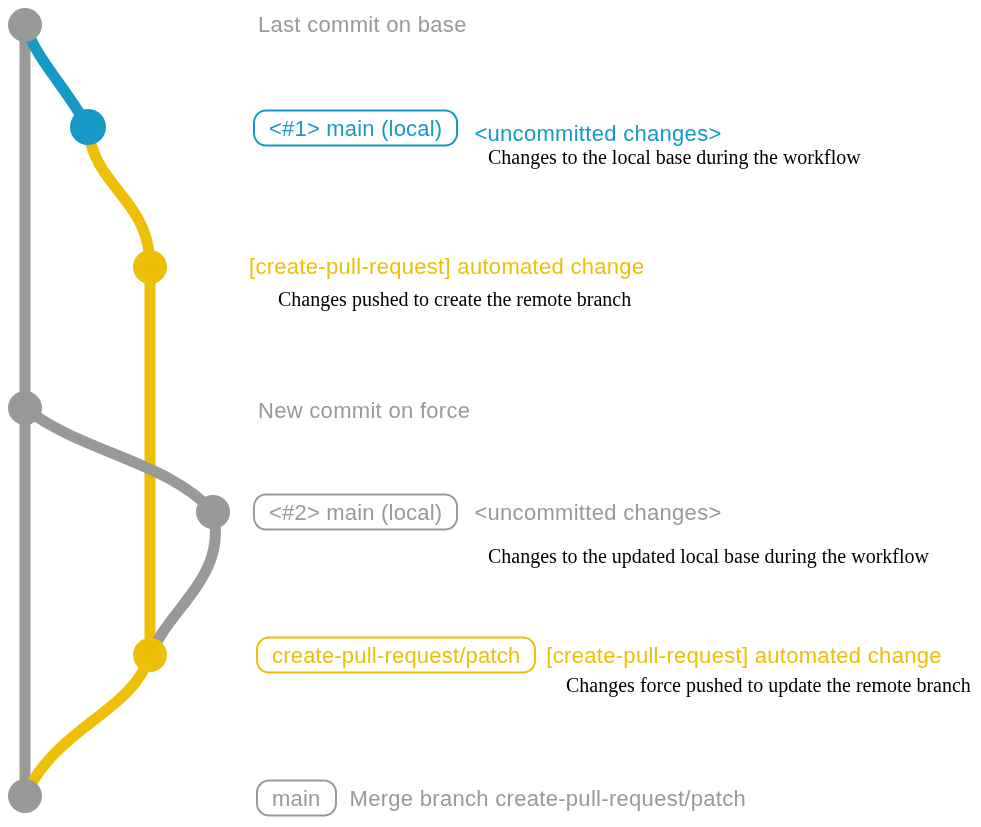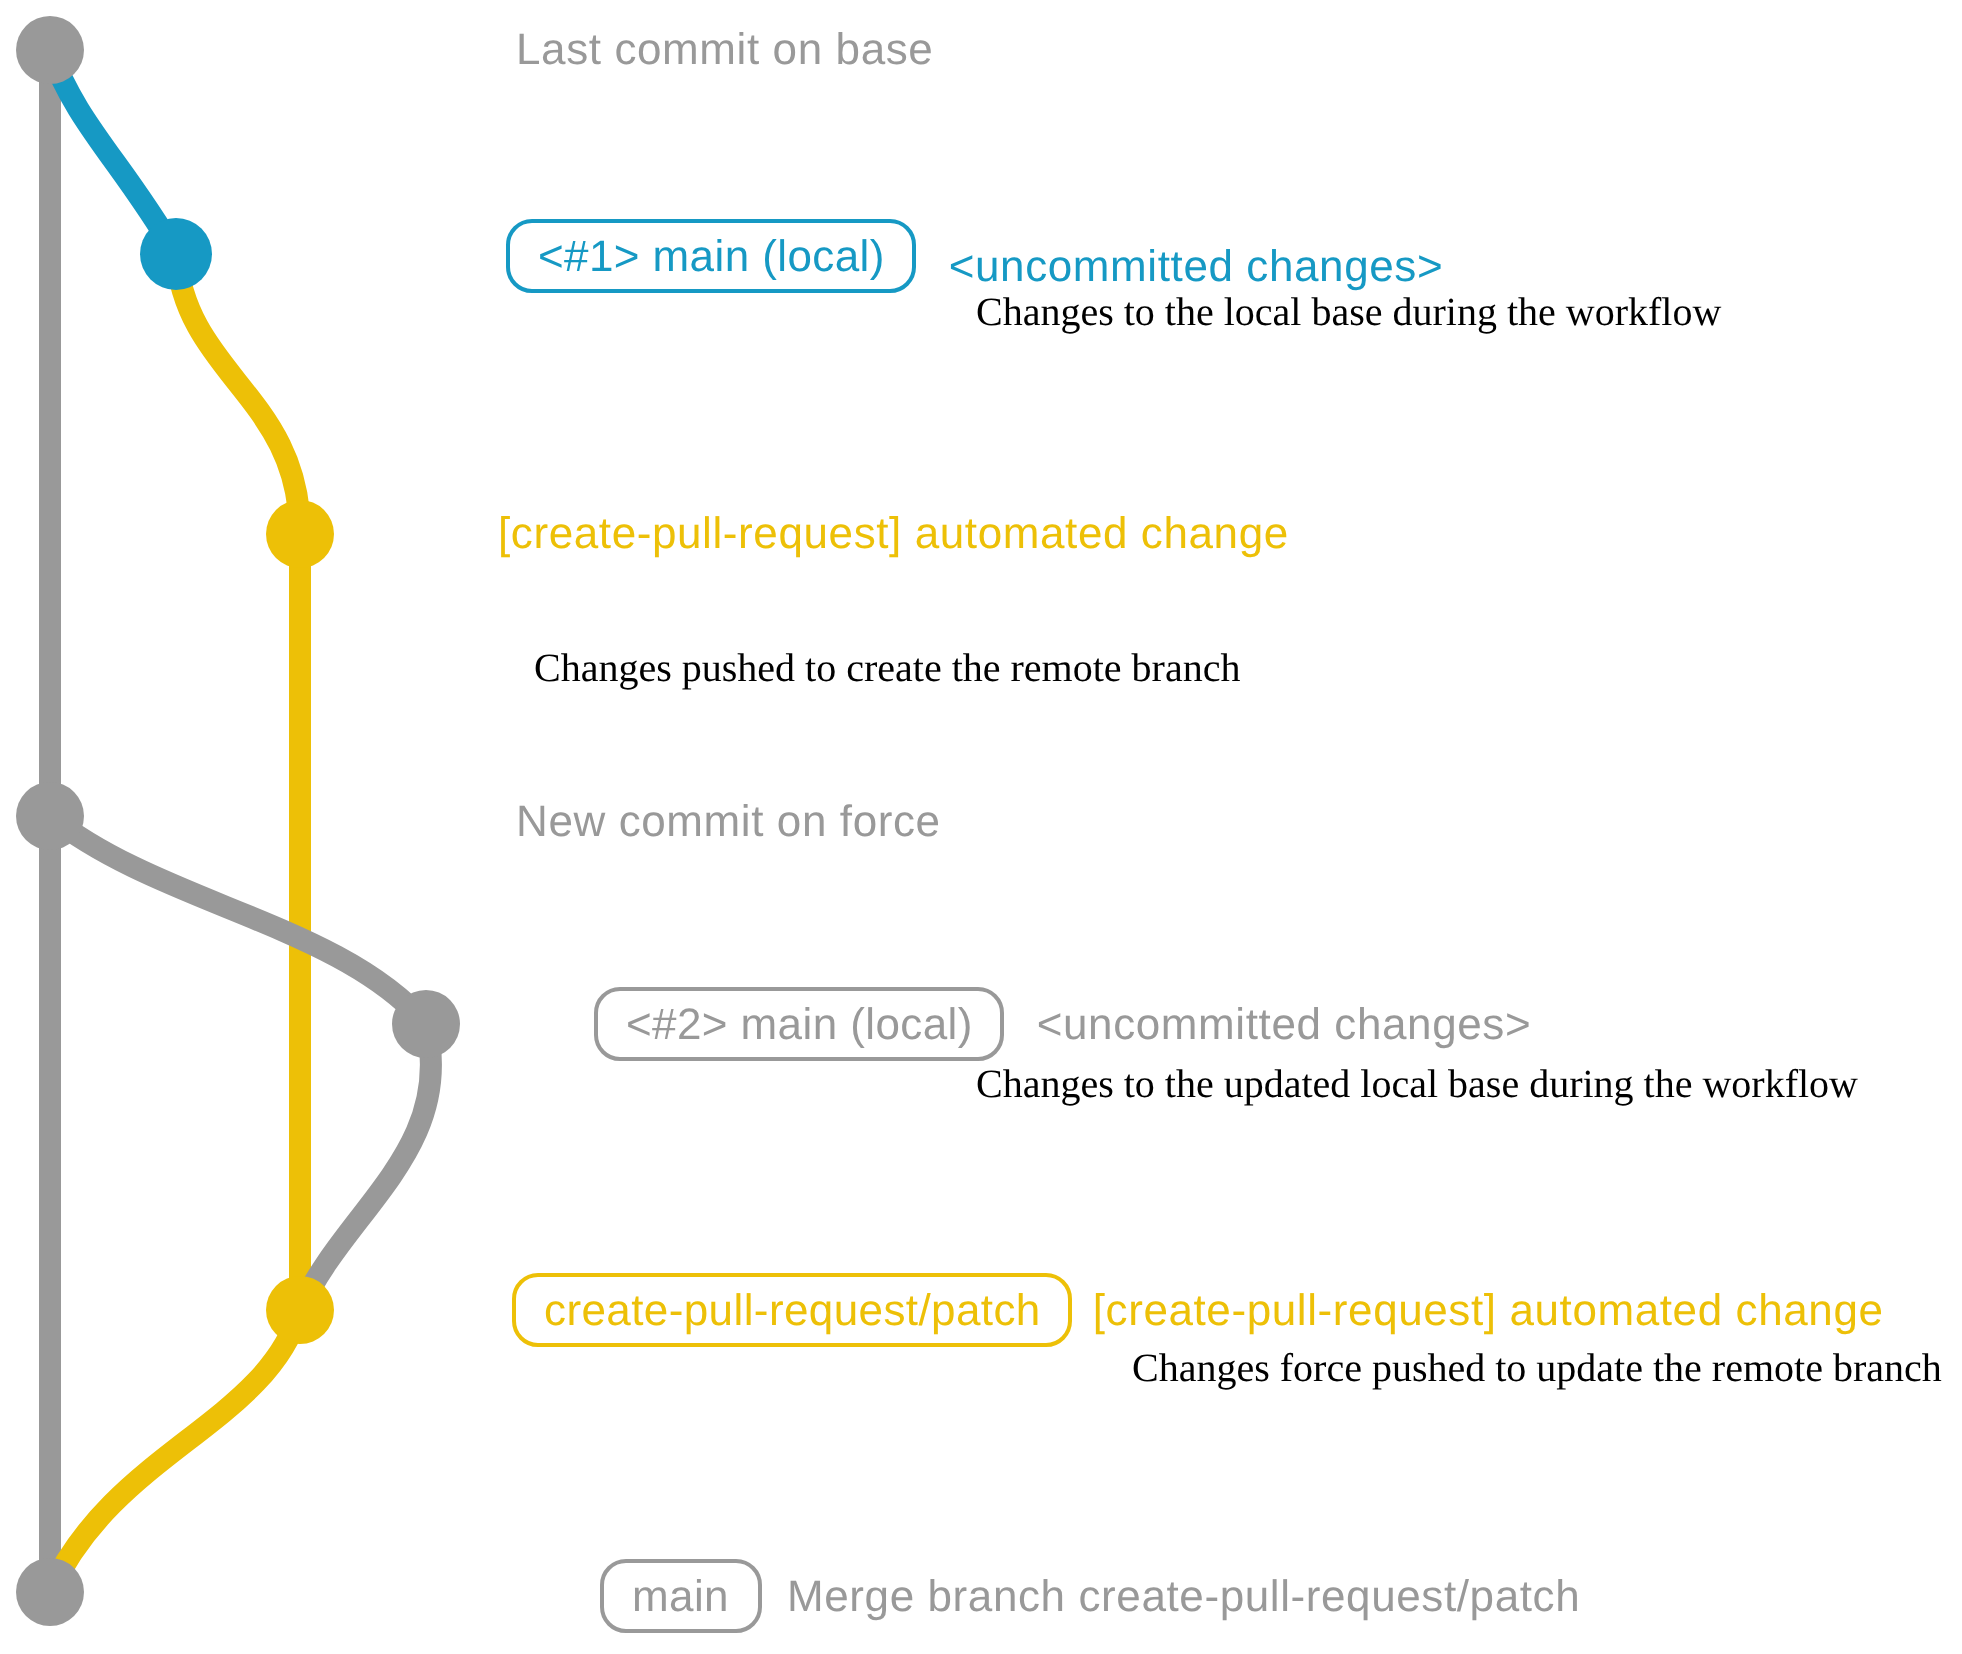--- a/index.html
+++ b/index.html
@@ -38,21 +38,21 @@
     align-items:center;
     justify-content:center;
     font-size:22px;
     letter-spacing:0.2px;
     border-radius:13px;
     padding:4px 14px;
     height:37px;
     background:#ffffff;
   }
   .badge.blue{color:var(--blue);border:2px solid var(--blue);}
-  .badge.gray{color:var(--gray);border:2px solid var(--gray);margin-left:44px;}
+  .badge.gray{color:var(--gray);border:2px solid var(--gray);}
   .badge.yellow{color:var(--yellow);border:2px solid var(--yellow);}
   .desc{
     font-family:"Liberation Serif", serif;
     font-size:20px;
     color:var(--ink);
   }
   .gap16{column-gap:16px;}
   .gap10{column-gap:10px;}
   .gap13{column-gap:13px;}
 </style>
@@ -88,33 +88,33 @@
     <span class="badge blue">&lt;#1&gt; main (local)</span>
     <span class="heading blue">&lt;uncommitted changes&gt;</span>
   </div>
   <div class="row" style="left:488px;top:157px;">
     <span class="desc">Changes to the local base during the workflow</span>
   </div>
 
   <div class="row" style="left:249px;top:267px;">
     <span class="heading yellow">[create-pull-request] automated change</span>
   </div>
-  <div class="row" style="left:267px;top:299px;margin-top:36px;">
+  <div class="row" style="left:278px;top:299px;">
     <span class="desc">Changes pushed to create the remote branch</span>
   </div>
 
   <div class="row" style="left:258px;top:411px;">
     <span class="heading gray">New commit on force</span>
   </div>
 
   <div class="row gap16" style="left:253px;top:512px;">
     <span class="badge gray">&lt;#2&gt; main (local)</span>
     <span class="heading gray">&lt;uncommitted changes&gt;</span>
   </div>
-  <div class="row" style="left:488px;top:543px;">
+  <div class="row" style="left:488px;top:556px;">
     <span class="desc">Changes to the updated local base during the workflow</span>
   </div>
 
   <div class="row gap10" style="left:256px;top:655px;">
     <span class="badge yellow">create-pull-request/patch</span>
     <span class="heading yellow">[create-pull-request] automated change</span>
   </div>
   <div class="row gap13" style="left:256px;top:798px;">
     <span class="badge gray">main</span>
     <span class="heading gray">Merge branch create-pull-request/patch</span>

